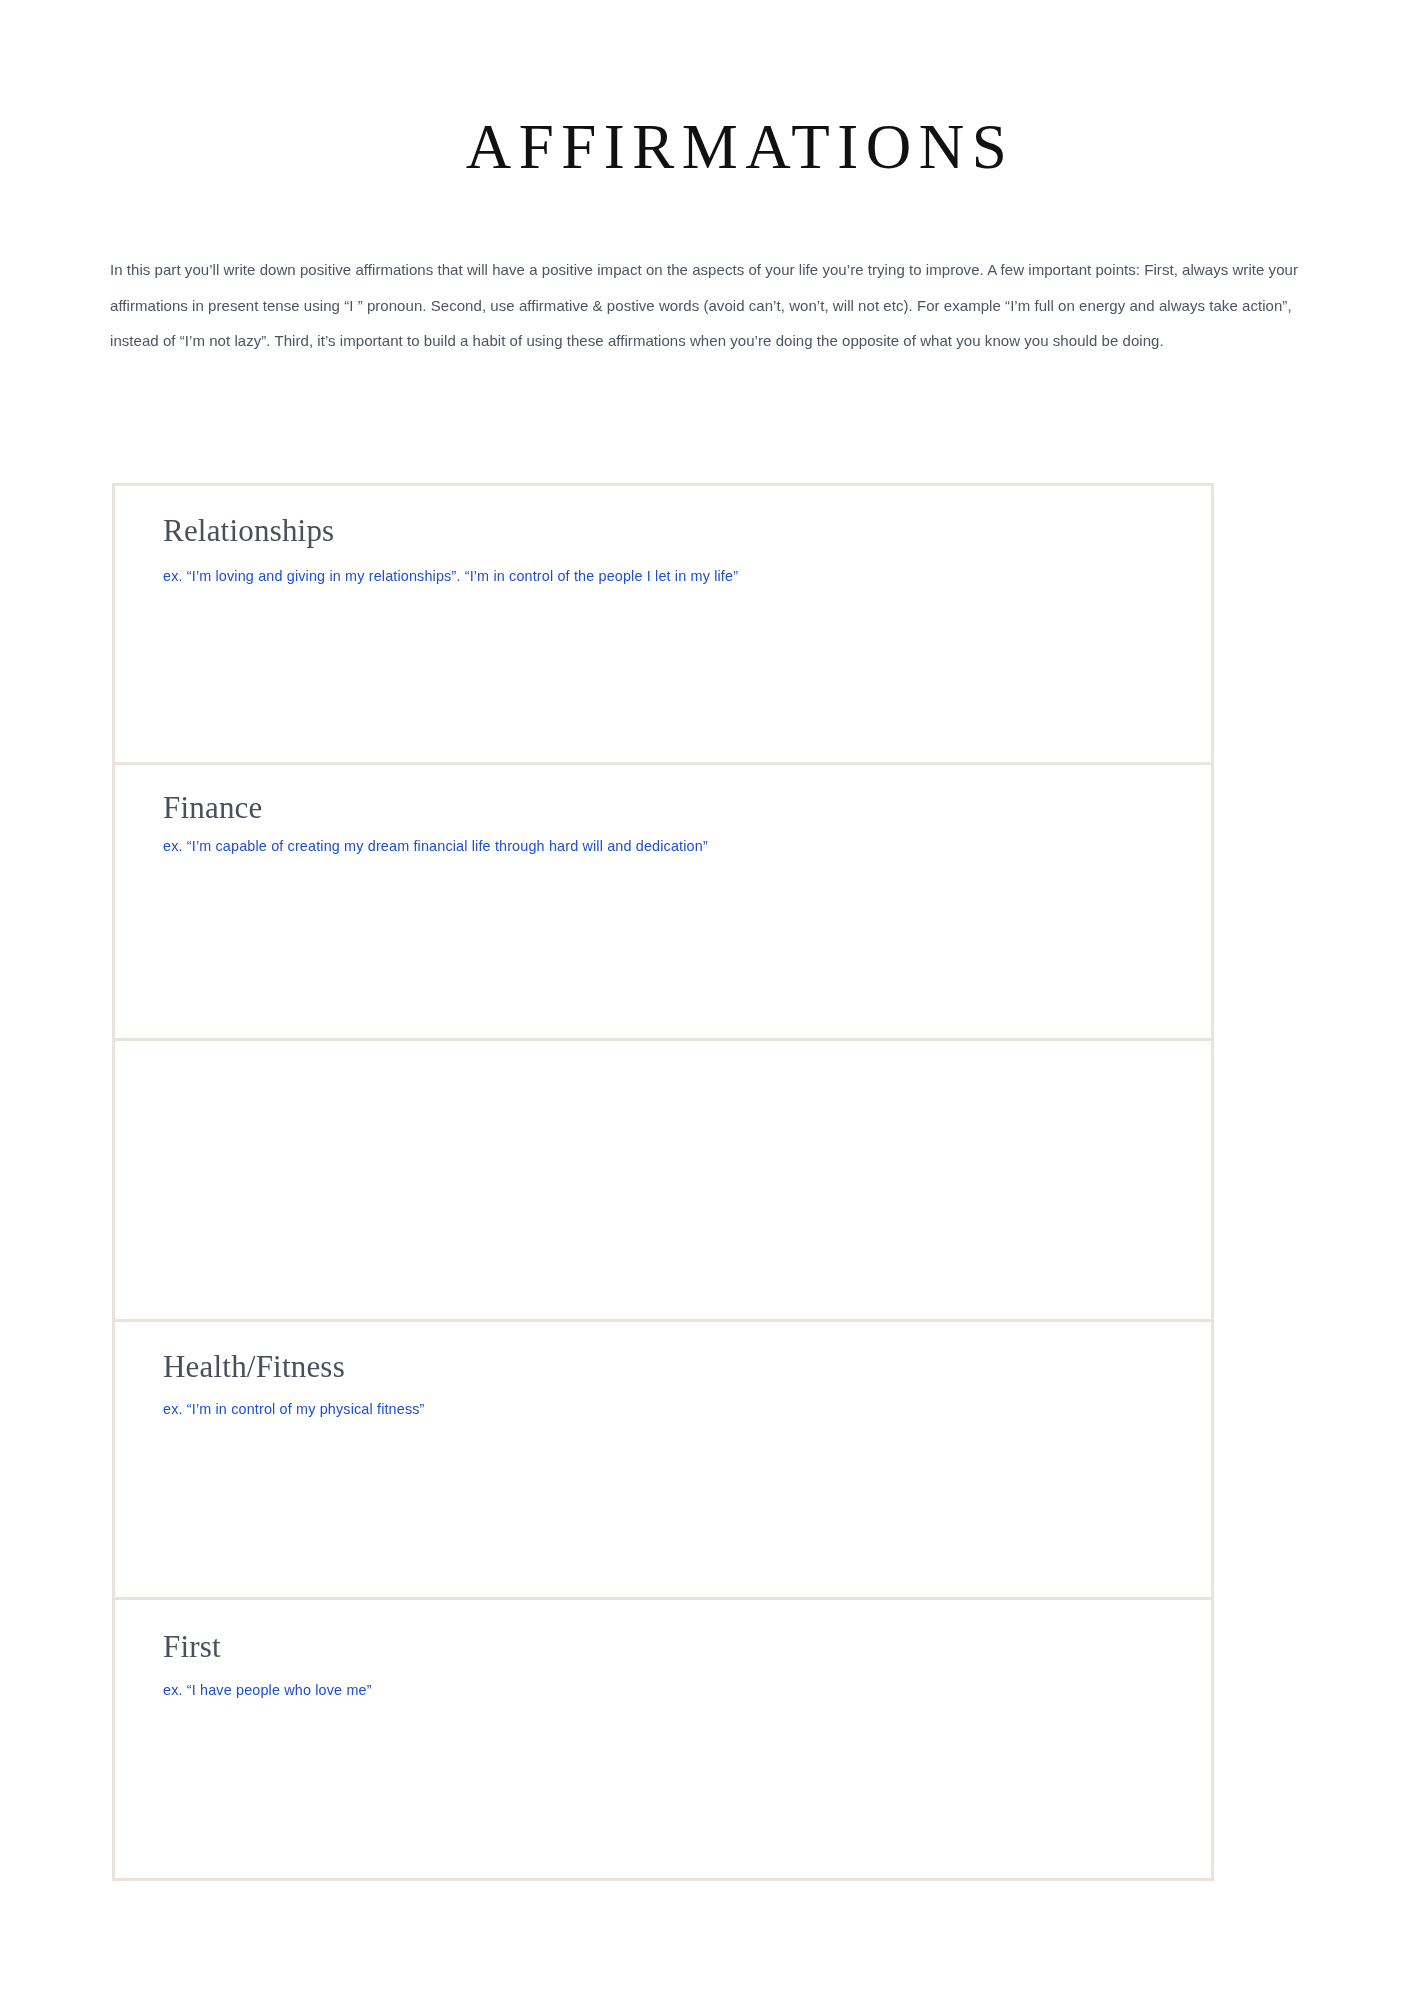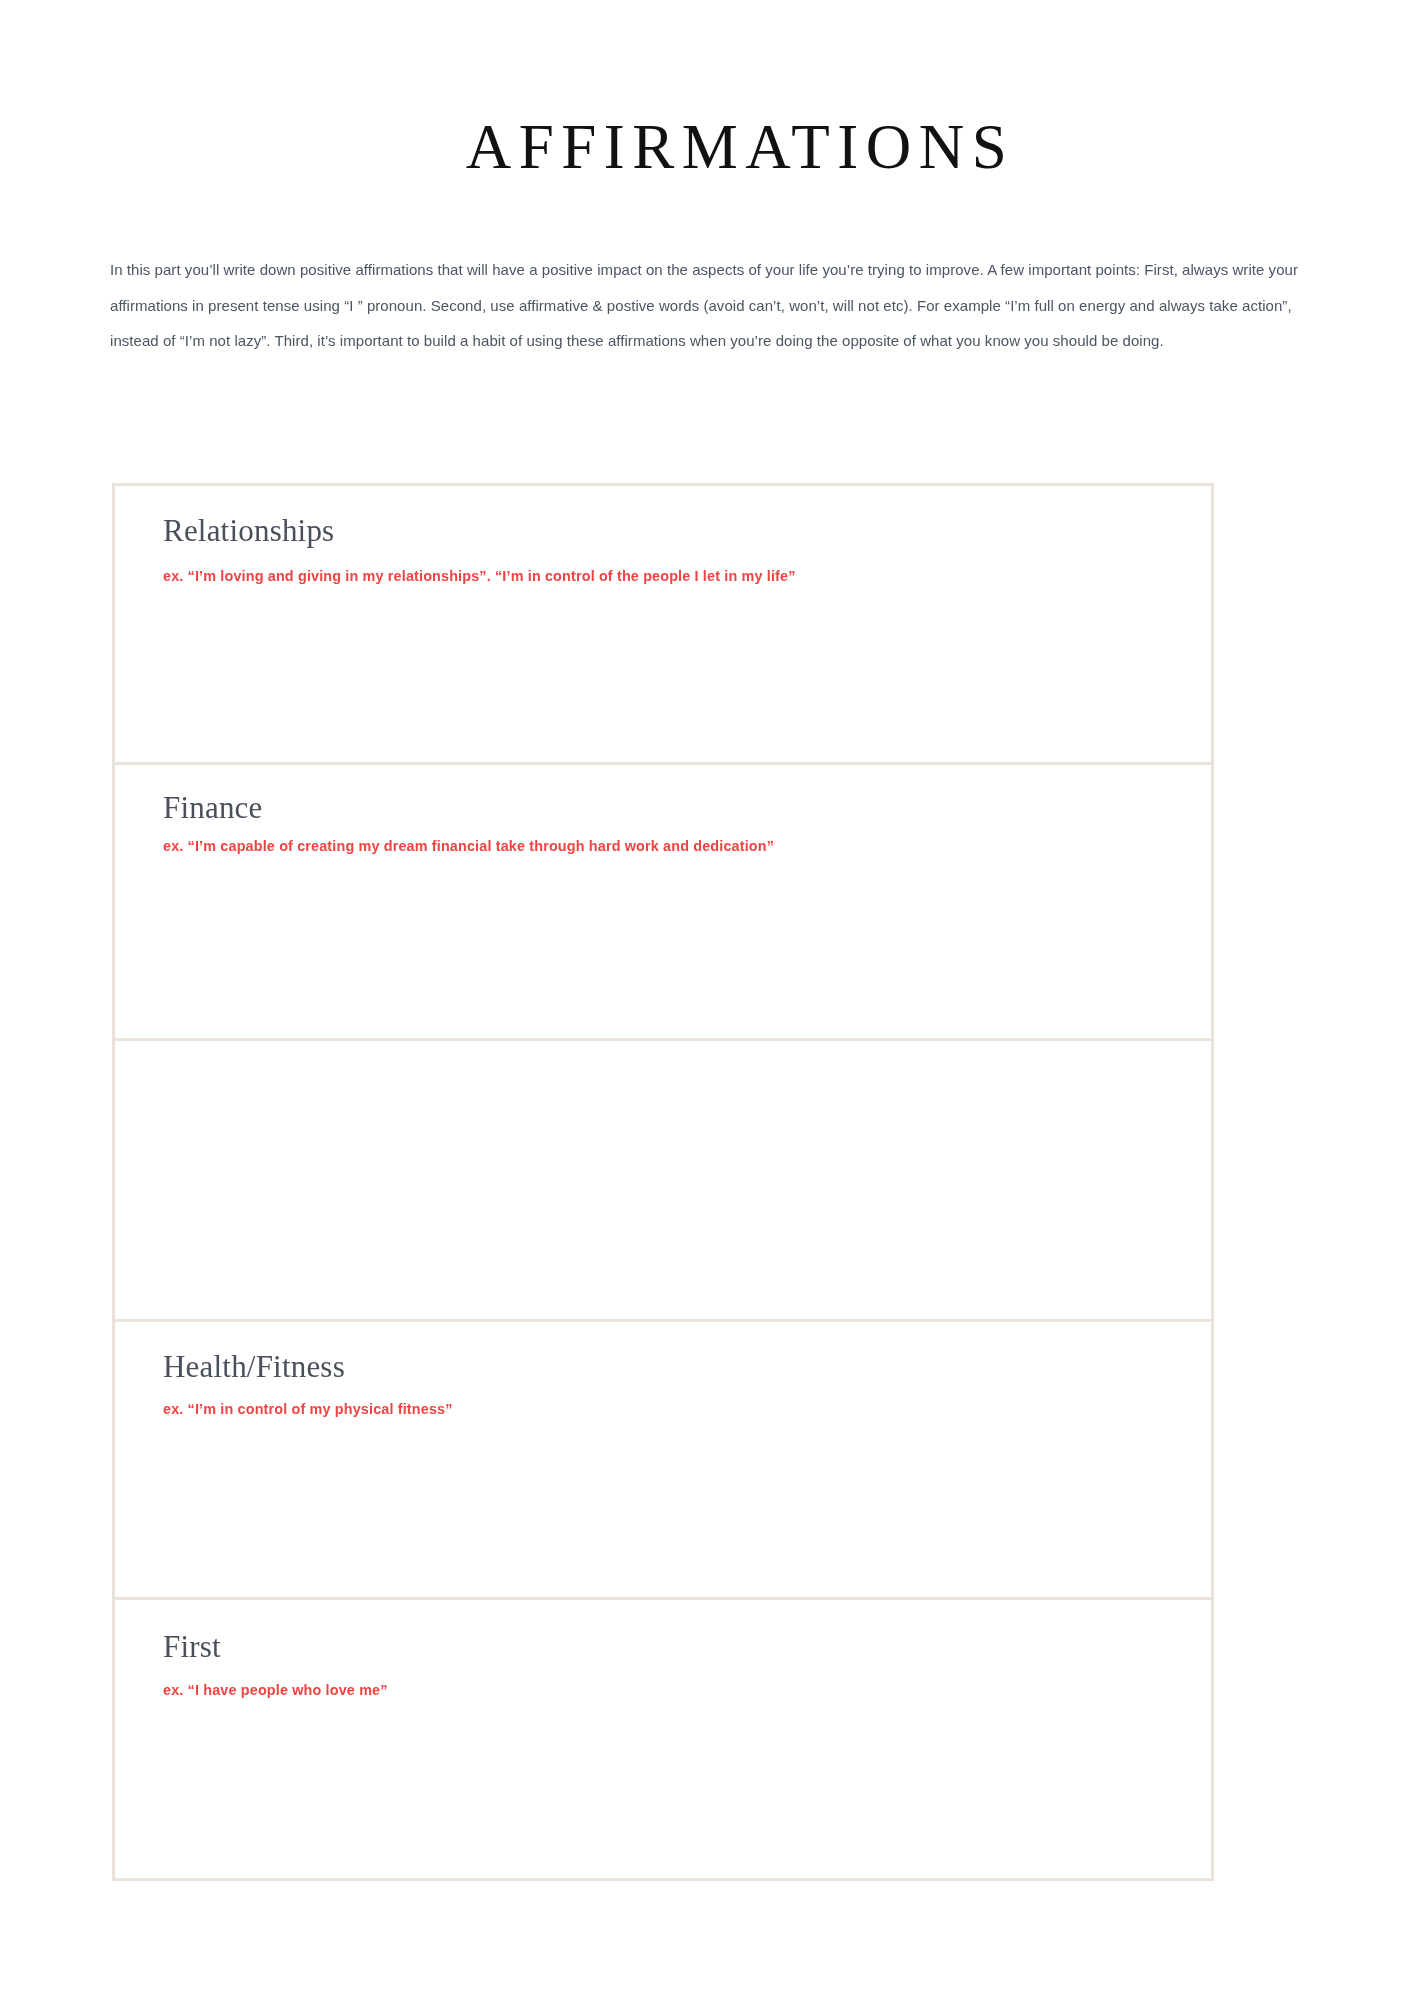--- a/index.html
+++ b/index.html
@@ -91,22 +91,22 @@
     font-weight: 400;
     color: #4a4f5c;
     line-height: 1.2;
     margin: 0;
     letter-spacing: 0.2px;
   }
 
   .section-example {
     font-family: "Liberation Sans", sans-serif;
     font-size: 14.4px;
-    font-weight: 700;
-    color: #ef4444;
+    font-weight: 400;
+    color: #1d4ed8;
     line-height: 1.5;
     margin: 0;
     letter-spacing: 0.15px;
   }
 
   
   .section.s-relationships { padding-top: 26px; }
   .section.s-relationships .section-example { margin-top: 17px; }
 
   .section.s-finance { padding-top: 24px; }
@@ -144,21 +144,21 @@
   <div class="sections">
 
     <div class="section s-relationships">
       <h2 class="section-title">Relationships</h2>
       <p class="section-example">ex. “I’m loving and giving in my relationships”. “I’m in control of the people I let in my life”</p>
       <div class="section-writing-area"></div>
     </div>
 
     <div class="section s-finance">
       <h2 class="section-title">Finance</h2>
-      <p class="section-example">ex. “I’m capable of creating my dream financial take through hard work and dedication”</p>
+      <p class="section-example">ex. “I’m capable of creating my dream financial life through hard will and dedication”</p>
       <div class="section-writing-area"></div>
     </div>
 
     <div class="section s-career">
       <div class="section-writing-area"></div>
     </div>
 
     <div class="section s-health">
       <h2 class="section-title">Health/Fitness</h2>
       <p class="section-example">ex. “I’m in control of my physical fitness”</p>

